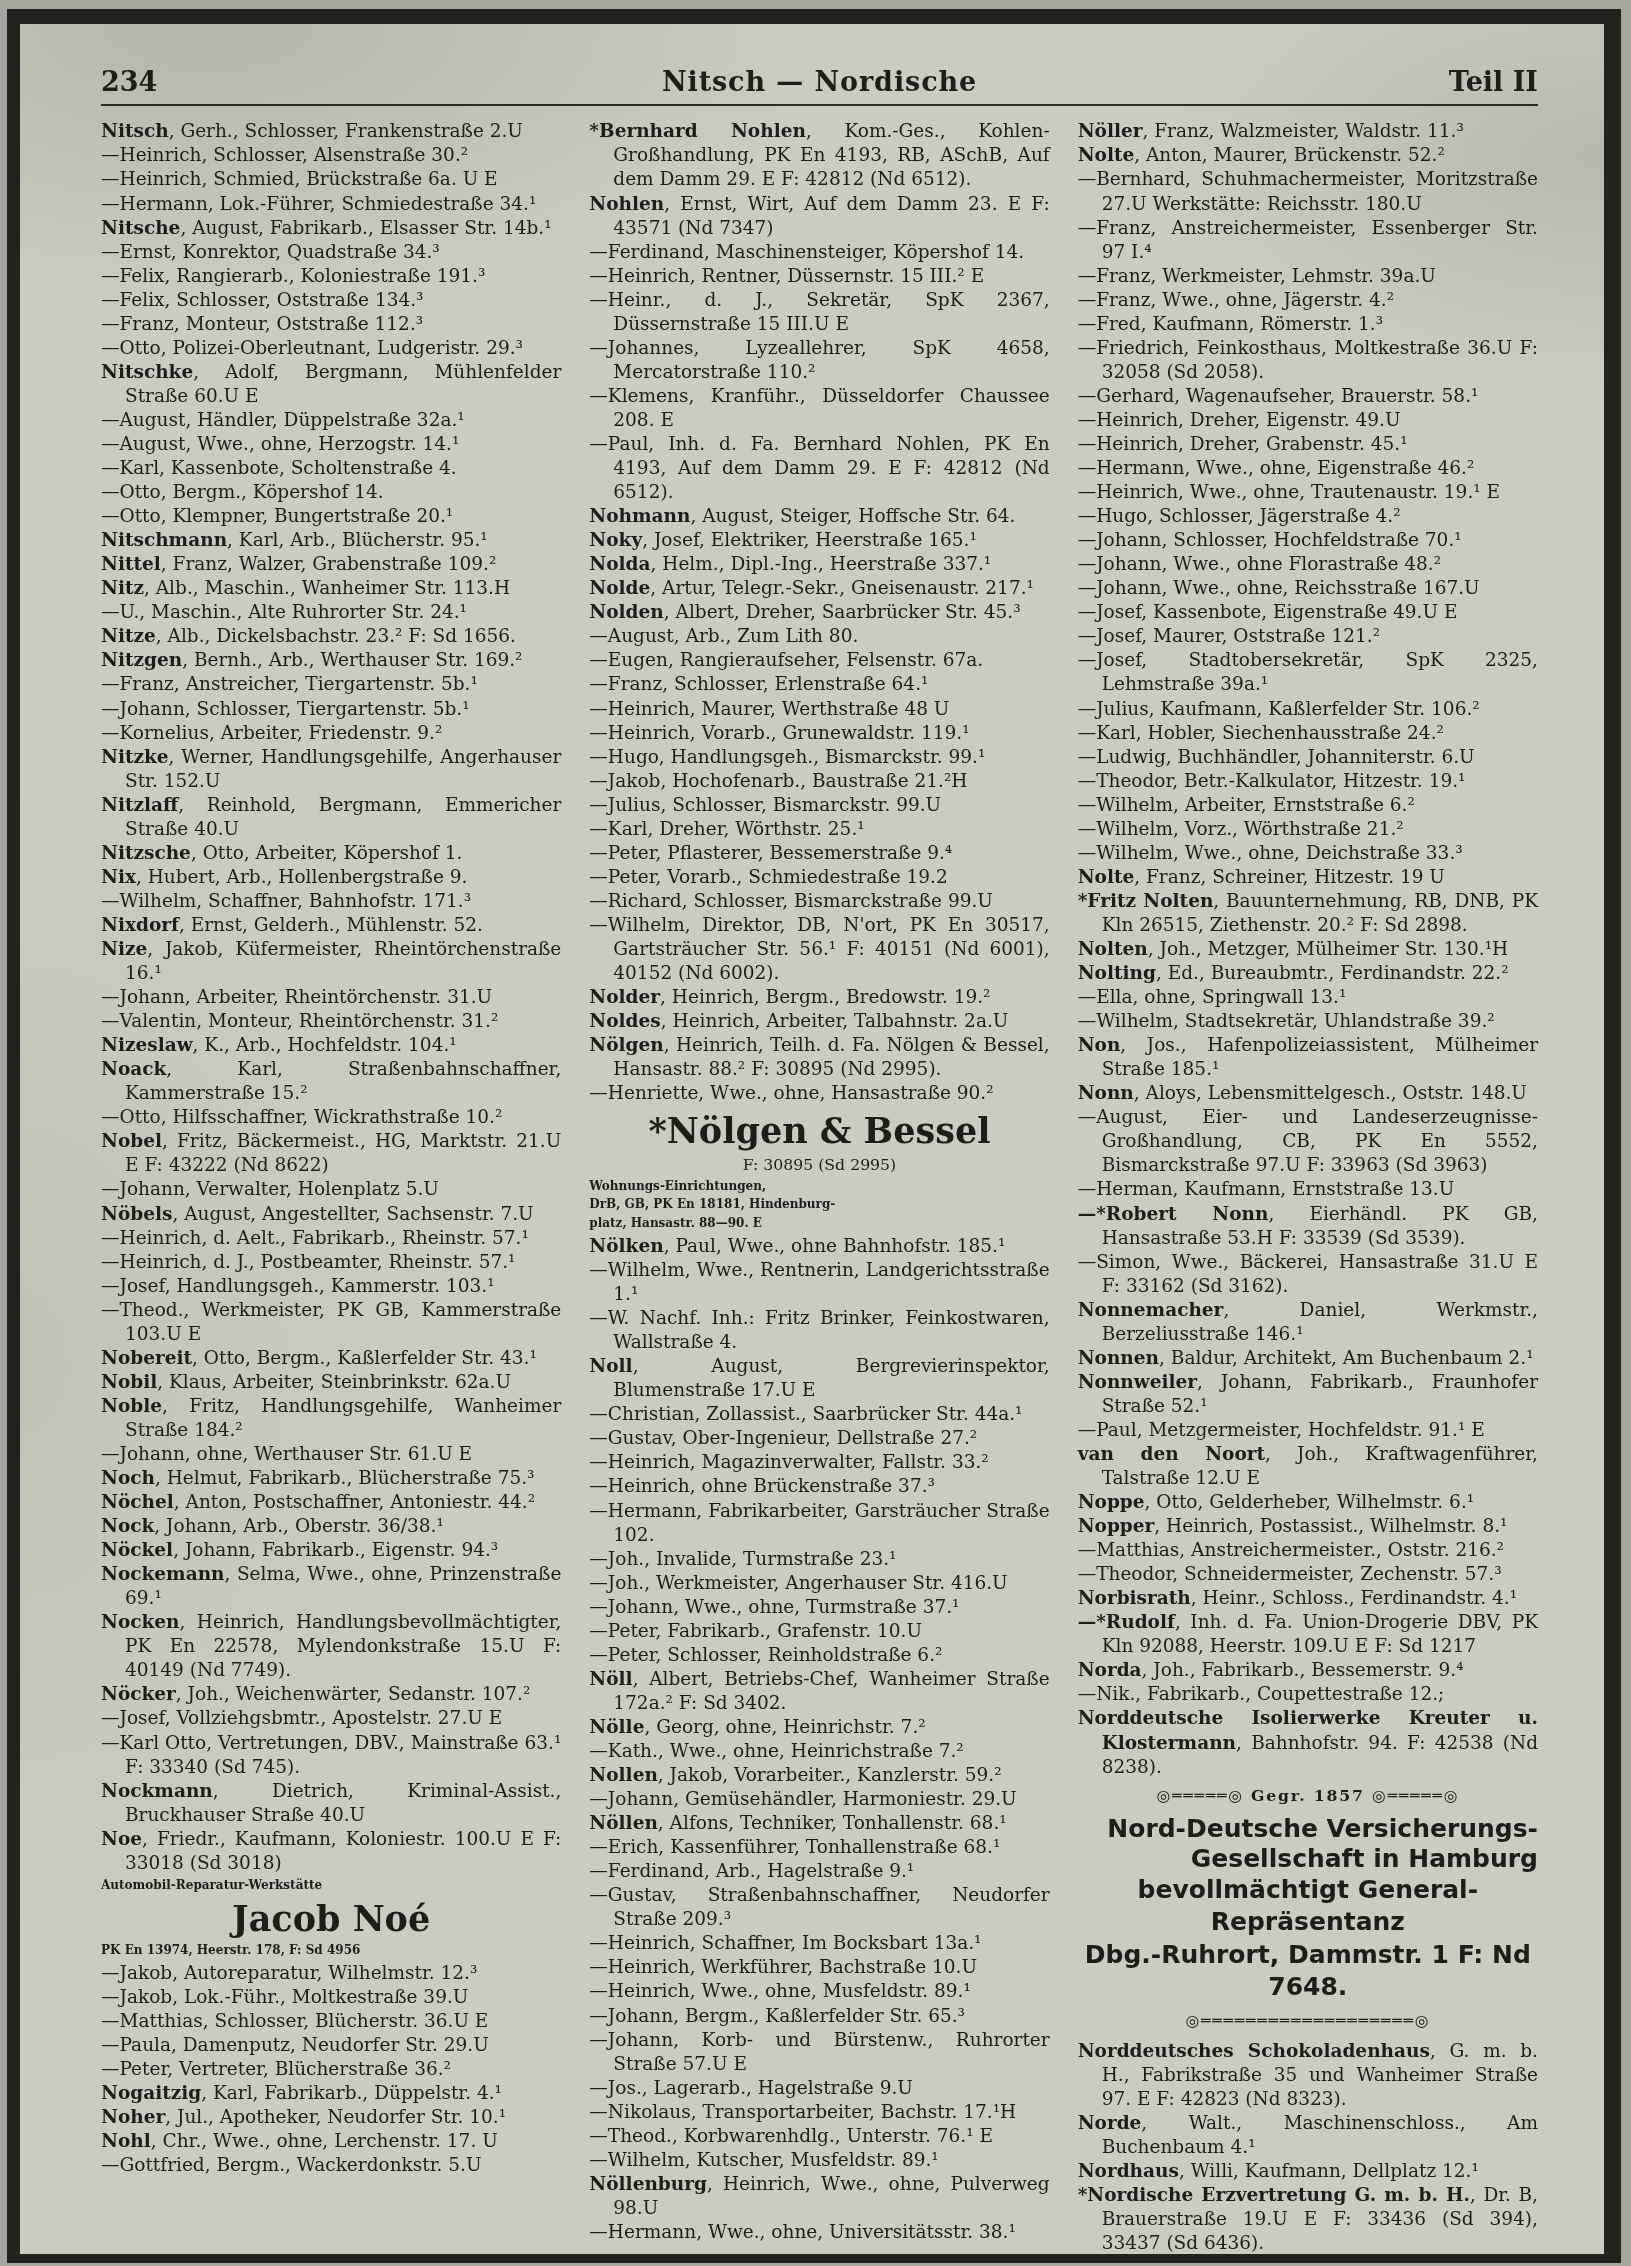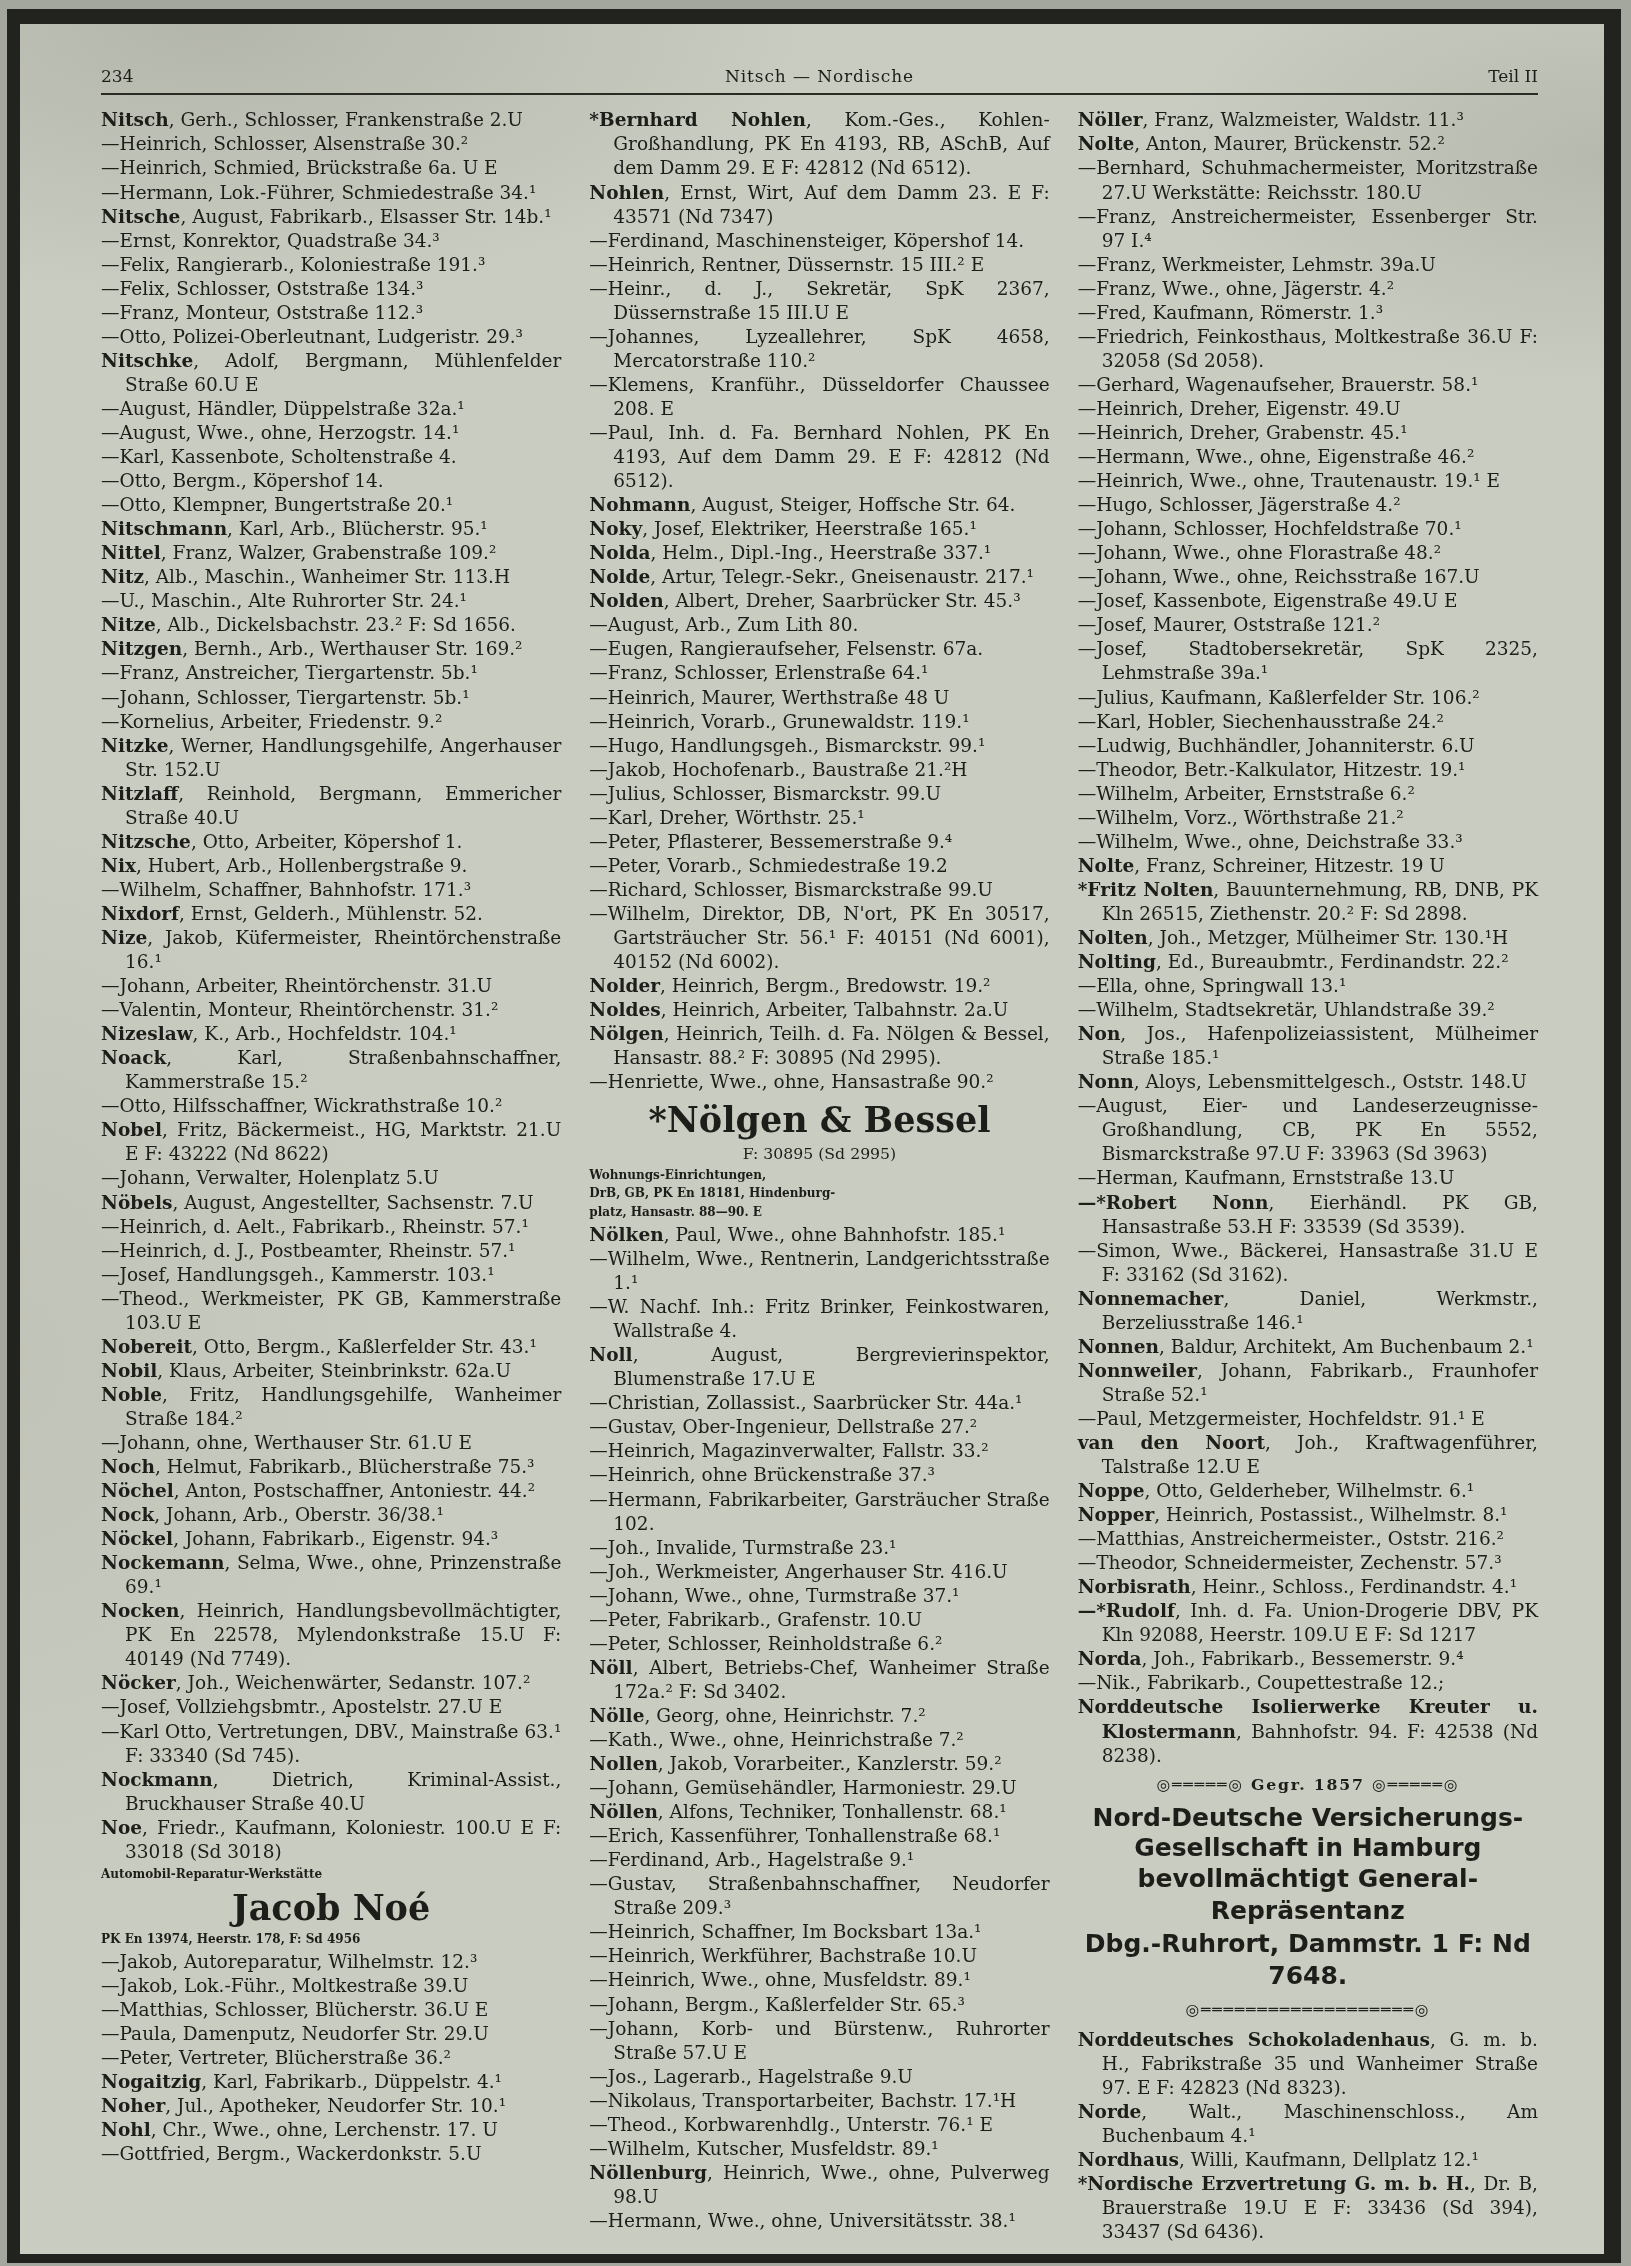--- a/index.html
+++ b/index.html
@@ -17,31 +17,31 @@
   .paper {
     position:absolute; left:20px; top:24px; right:28px; bottom:13px;
     background:
       radial-gradient(1015px 461px at 12% 0%, rgba(70,70,60,.16), transparent 60%),
       radial-gradient(738px 388px at 100% 6%, rgba(70,70,60,.14), transparent 60%),
       radial-gradient(554px 831px at 0% 60%, rgba(90,90,78,.08), transparent 70%),
       #c9ccc0;
     color:#1d1d1a;
     padding:42px 66px 33px 81px;
   }
-  .header { display:flex; align-items:baseline; font-weight:400; font-size:17px; }
+  .header { display:flex; align-items:baseline; font-weight:700; font-size:27px; }
   .header .num { width:212px; }
   .header .title { flex:1; text-align:center; letter-spacing:0.9px; }
   .header .part { width:212px; text-align:right; }
   .rule { border-top:2.8px solid #2b2b26; margin:7.4px 0 13px 0; }
   .cols { display:flex; gap:28px; }
   .col { flex:1 1 0; font-size:18.5px; line-height:1.3; text-align:justify; }
   p.entry { padding-left:24px; text-indent:-24px; }
   p.ad-bold { text-align:left; font-weight:700; font-size:12px; margin:2.8px 0; }
   p.ad-big { text-align:center; font-weight:700; font-size:35px; line-height:1.15; margin:5.5px 0 3.7px 0; }
-  p.ad-title { text-align:center; font-weight:700; font-size:25px; line-height:1.2;
+  p.ad-title { text-align:right; font-weight:700; font-size:25px; line-height:1.2;
                font-family:"DejaVu Sans","Liberation Sans",sans-serif; }
   p.ad-sub { text-align:center; font-weight:700; font-size:25px; line-height:1.3;
              font-family:"DejaVu Sans","Liberation Sans",sans-serif; }
   p.ad-small { text-align:center; font-size:15.7px; margin-bottom:3.7px; }
   p.ornament { text-align:center; font-size:15.7px; font-weight:700; letter-spacing:1.8px; margin:7.4px 0; }
   strong { font-weight:700; }
 </style>
 </head>
 <body>
 

